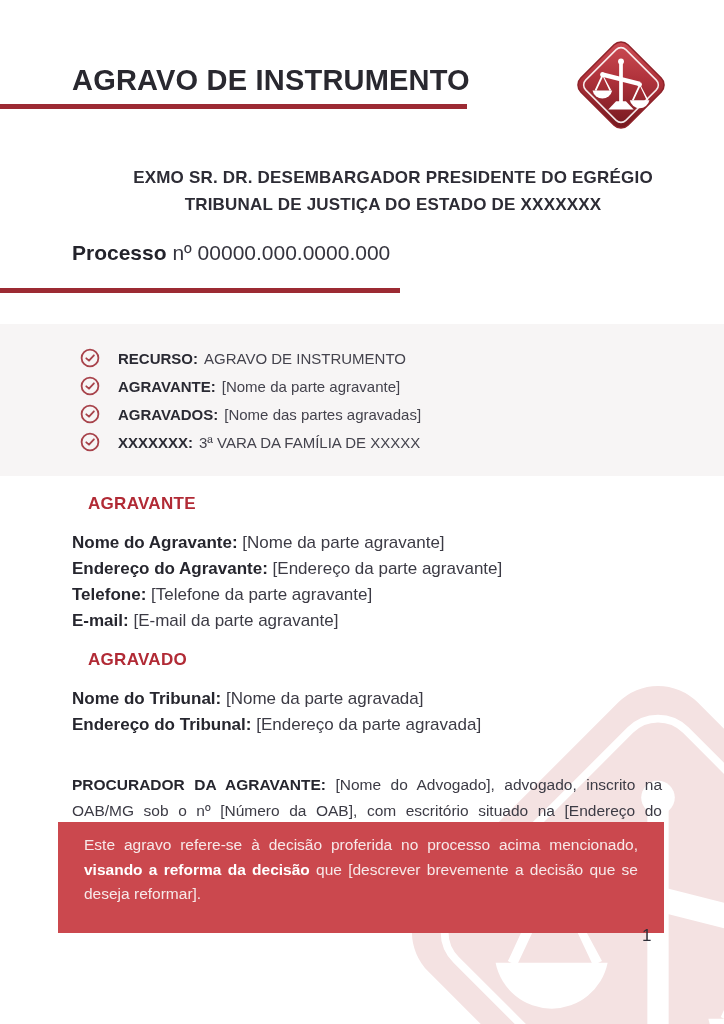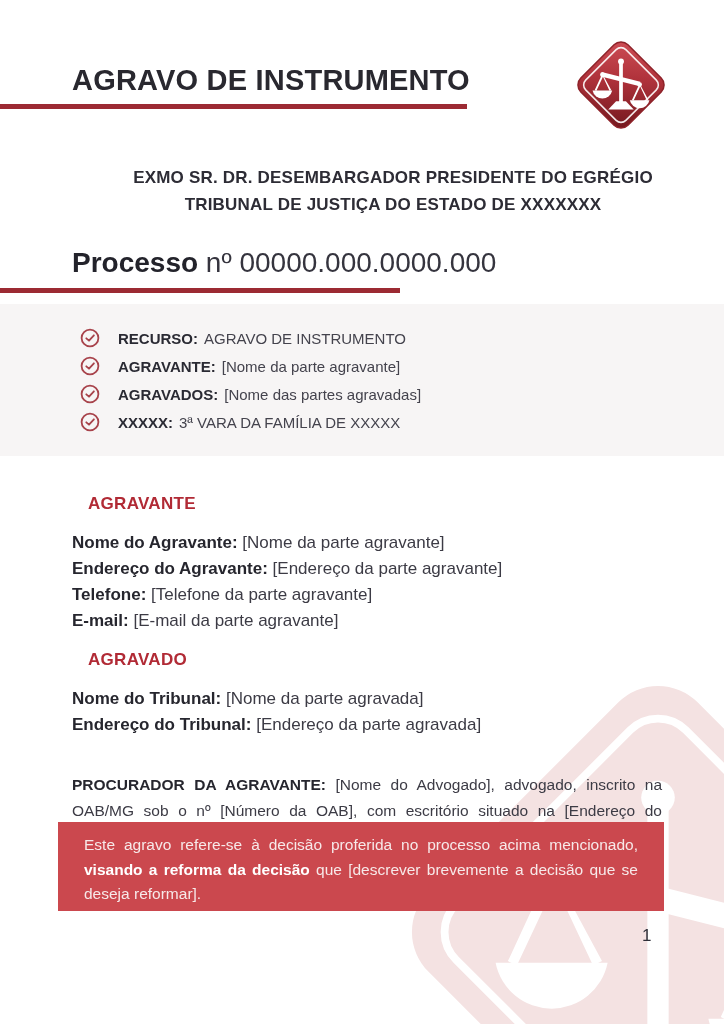--- a/index.html
+++ b/index.html
@@ -15,45 +15,45 @@
     font-size:29px;font-weight:800;letter-spacing:.2px;color:#29282f;
   }
   .title-rule{position:absolute;left:0;top:104px;width:467px;height:5px;background:#9c2a33;z-index:2;}
   .logo{position:absolute;left:572px;top:36px;width:98px;height:98px;z-index:2;}
   
   .court-heading{
     position:absolute;left:0;top:164px;width:724px;z-index:2;text-align:center;
     font-weight:700;font-size:17px;line-height:27px;color:#2d2c35;letter-spacing:.2px;padding-left:31px;
   }
   
-  .process-line{position:absolute;left:72px;top:250px;z-index:2;font-size:28px;line-height:26px;color:#35343e;text-align:center;}
+  .process-line{position:absolute;left:72px;top:240px;z-index:2;font-size:21px;line-height:26px;color:#35343e;text-align:center;}
   .process-line b{font-weight:700;color:#23232b;}
   .process-rule{position:absolute;left:0;top:288px;width:400px;height:5px;background:#9c2a33;z-index:2;}
   
   .summary-panel{
-    position:absolute;left:0;top:304px;width:724px;z-index:2;background:#f7f5f5;
+    position:absolute;left:0;top:324px;width:724px;z-index:2;background:#f7f5f5;
     padding:20px 16px 20px 80px;box-sizing:border-box;
   }
   .summary-row{display:flex;align-items:center;height:28px;font-size:15px;}
   .summary-row .check{width:20px;height:20px;margin-right:18px;flex:0 0 auto;}
   .summary-row b{font-weight:700;color:#2a2a33;margin-right:6px;white-space:nowrap;}
   .summary-row span{color:#44434d;}
   
   .details{position:absolute;left:72px;top:478px;width:590px;z-index:2;}
   .section-heading{margin:16px;font-size:17px;font-weight:700;color:#b12a35;letter-spacing:.3px;line-height:20px;}
   .field-list{margin:6px 0 0 0;}
   .field-line{font-size:17px;line-height:26px;color:#3c3b45;}
   .field-line b{font-weight:700;color:#26262e;}
   .h2-gap{margin-top:16px;}
   .procurador{margin:34px 0 0 0;font-size:15.5px;line-height:25.5px;text-align:justify;color:#3c3b45;}
   .procurador b{font-weight:700;color:#26262e;}
   
   .notice-box{
     position:absolute;left:58px;top:822px;width:606px;z-index:2;box-sizing:border-box;
-    background:#cb484e;color:#f7e9e9;padding:11px 26px 4px 26px;
+    background:#cb484e;color:#f7e9e9;padding:11px 26px 26px 26px;
     font-size:15.5px;line-height:24.5px;text-align:justify;
   }
   .notice-box b{font-weight:700;color:#ffffff;}
   
   .page-number{position:absolute;left:642px;top:926px;z-index:2;font-size:17px;color:#2f2f38;}
 </style>
 </head>
 <body>
 
 <div class="page">
@@ -136,21 +136,21 @@
           <path d="M6.3 10.3 L9 12.7 L13.9 7.3" fill="none" stroke="#a8434b" stroke-width="1.8" stroke-linecap="round" stroke-linejoin="round"></path>
         </svg>
       <b>AGRAVADOS:</b>
       <span>[Nome das partes agravadas]</span>
     </div>
     <div class="summary-row">
       <svg class="check" viewBox="0 0 20 20" aria-hidden="true">
           <circle cx="10" cy="10" r="8.4" fill="none" stroke="#a8434b" stroke-width="1.8"></circle>
           <path d="M6.3 10.3 L9 12.7 L13.9 7.3" fill="none" stroke="#a8434b" stroke-width="1.8" stroke-linecap="round" stroke-linejoin="round"></path>
         </svg>
-      <b>XXXXX:</b>
+      <b>XXXXXXX:</b>
       <span>3ª VARA DA FAMÍLIA DE XXXXX</span>
     </div>
   </section>
 
   <section class="details">
     <h2 class="section-heading">AGRAVANTE</h2>
     <div class="field-list">
       <div class="field-line">
         <b>Nome do Agravante:</b>
         <span>[Nome da parte agravante]</span>

